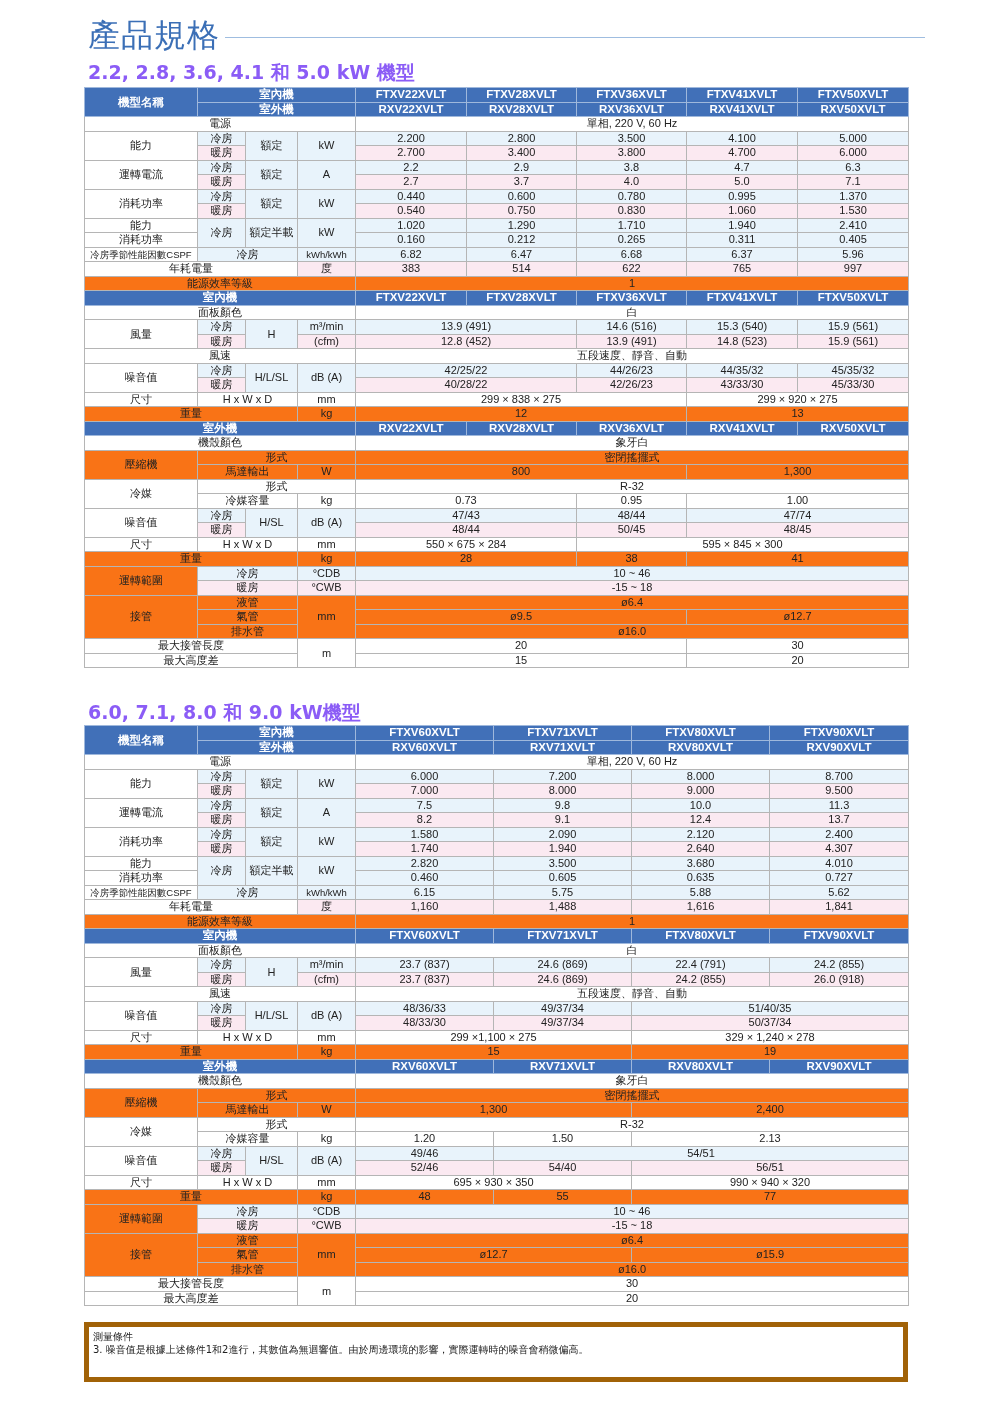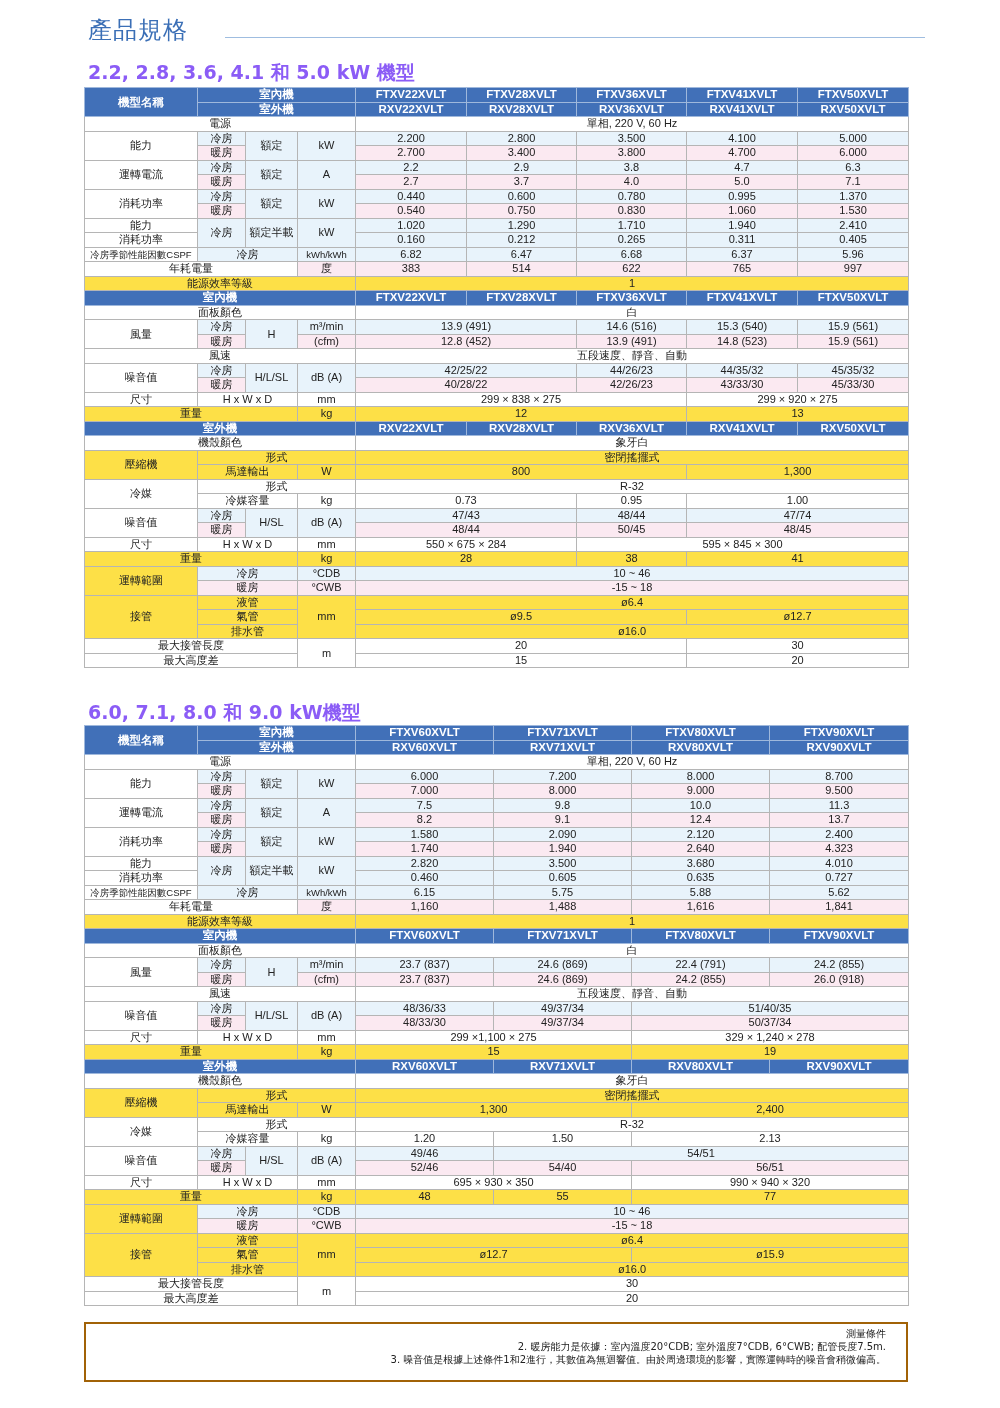--- a/index.html
+++ b/index.html
@@ -1,29 +1,29 @@
 <!DOCTYPE html>
 <html><head>
 <meta charset="utf-8">
 <style>
   * { box-sizing: border-box; margin: 0; padding: 0; }
   body { width: 1000px; height: 1408px; background: #ffffff; font-family: "Liberation Sans", "DejaVu Sans", sans-serif; color: #222; position: relative; overflow: hidden; }
-  .page-title { position: absolute; left: 88px; top: 14px; font-size: 24px; color: #3b6fb6; letter-spacing: 1px; font-family: "DejaVu Sans", sans-serif; }
+  .page-title { position: absolute; left: 88px; top: 14px; font-size: 32px; color: #3b6fb6; letter-spacing: 1px; font-family: "DejaVu Sans", sans-serif; }
   .title-rule { position: absolute; left: 225px; top: 37px; width: 700px; height: 1px; background: #9fbde0; }
   .section-title { position: absolute; left: 88px; font-size: 19px; font-weight: bold; color: #8b5cf6; font-family: "DejaVu Sans", sans-serif; }
   .spec { position: absolute; left: 84px; width: 824px; border-collapse: collapse; table-layout: fixed; font-size: 11px; }
   .spec td { border: 1px solid #b5b5b5; height: 14.5px; line-height: 13px; padding: 0 2px; text-align: center; white-space: nowrap; overflow: hidden; }
   .spec td.l { text-align: center; }
   .hdr td { background: #4170b8; color: #fff; font-weight: bold; border-color: #9fb8dc; font-size: 11.5px; }
   .sec td { background: #4170b8; color: #fff; font-weight: bold; border-color: #9fb8dc; font-size: 11.5px; }
   .c { background: #e8f3fb; }
   .h { background: #fbe9f1; }
-  .g { background: #fde047; }
+  .g { background: #f97316; }
   .w { background: #ffffff; }
-  .cond { position: absolute; left: 84px; top: 1322px; width: 824px; height: 60px; border: 2px solid #a16207; padding: 3px 20px; font-size: 10px; line-height: 13px; font-family: "DejaVu Sans", sans-serif; text-align: right; }
+  .cond { position: absolute; left: 84px; top: 1322px; width: 824px; height: 60px; border: 5px solid #a16207; padding: 3px 4px; font-size: 10px; line-height: 13px; font-family: "DejaVu Sans", sans-serif; }
 </style>
 </head>
 <body>
 
 <div class="page-title">產品規格</div>
 <div class="title-rule"></div>
 
 <div class="section-title" style="top:60px;">2.2, 2.8, 3.6, 4.1 和 5.0 kW 機型</div>
 
 <table class="spec" style="top:87px;">
@@ -404,21 +404,21 @@
     <td class="c">1.580</td>
     <td class="c">2.090</td>
     <td class="c">2.120</td>
     <td class="c">2.400</td>
   </tr>
   <tr>
     <td class="h">暖房</td>
     <td class="h">1.740</td>
     <td class="h">1.940</td>
     <td class="h">2.640</td>
-    <td class="h">4.323</td>
+    <td class="h">4.307</td>
   </tr>
   <tr>
     <td class="l w">能力</td>
     <td rowspan="2" class="c">冷房</td>
     <td rowspan="2" class="c">額定半載</td>
     <td rowspan="2" colspan="2" class="c">kW</td>
     <td class="c">2.820</td>
     <td class="c">3.500</td>
     <td class="c">3.680</td>
     <td class="c">4.010</td>
@@ -607,15 +607,14 @@
   </tr>
   <tr>
     <td colspan="3" class="l w">最大高度差</td>
     <td colspan="4" class="w">20</td>
   </tr>
 </tbody>
   </table>
 
 <div class="cond">
   <div>測量條件</div>
-  <div>2. 暖房能力是依據：室內溫度20°CDB; 室外溫度7°CDB, 6°CWB; 配管長度7.5m.</div>
   <div>3. 噪音值是根據上述條件1和2進行，其數值為無迴響值。由於周邊環境的影響，實際運轉時的噪音會稍微偏高。</div>
 </div>
 
 </body></html>

